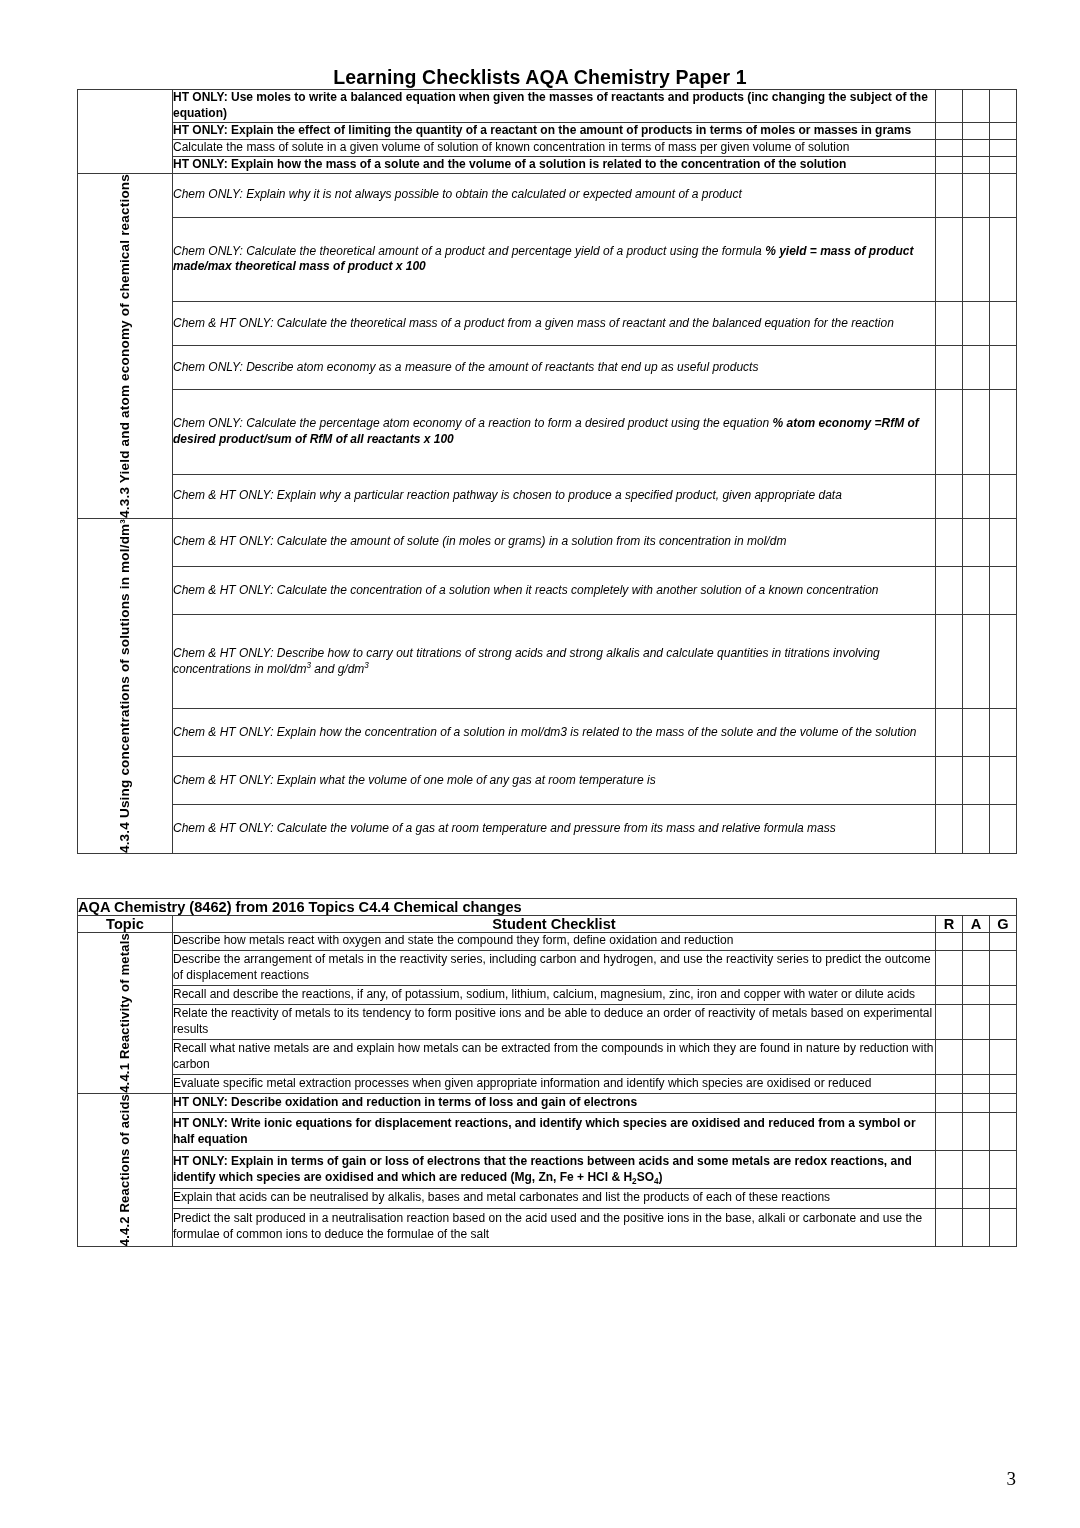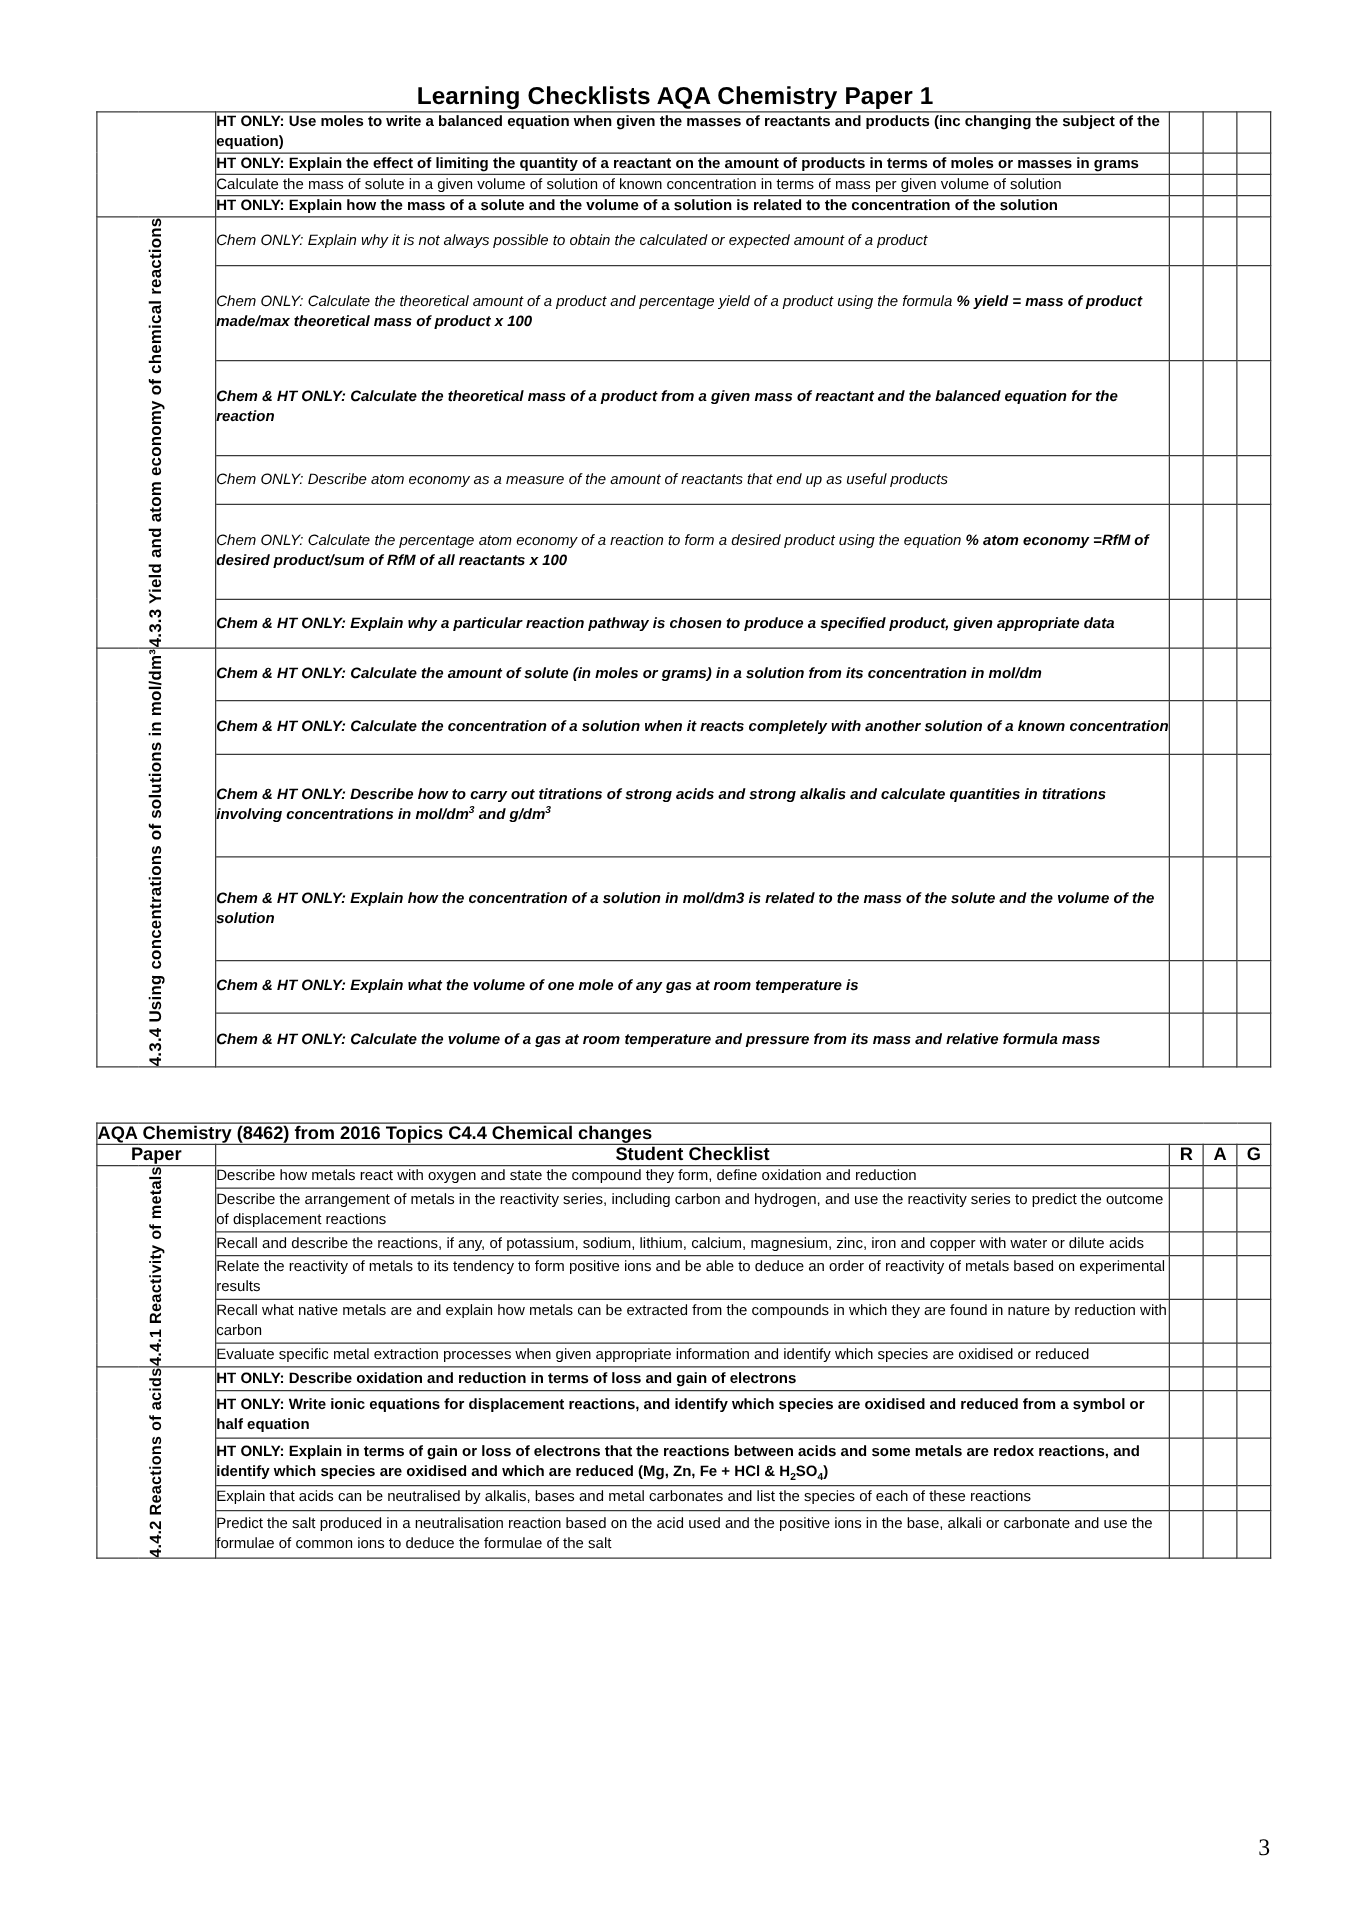--- a/index.html
+++ b/index.html
@@ -79,21 +79,21 @@
 
   td.stmt {
     font-size: 12px;
     line-height: 1.33;
     padding: 3px 6px 4px 7px;
     text-align: left;
     border-right: 1.6px solid #1a1a1a;
   }
   td.stmt.bold    { font-weight: bold; }
   td.stmt.italic  { font-style: italic; border-radius: 14px; }
-  td.stmt.bolditalic { font-weight: bold; font-style: italic; }
+  td.stmt.bolditalic { font-weight: normal; font-style: italic; }
   td.stmt .emph { font-weight: bold; }
 
   td.rag { width: 27px; height: auto; }
 
   .tbl-header {
     text-align: left;
     font-weight: bold;
     font-size: 14.6px;
     padding: 4px 0 5px 0;
   }
@@ -254,21 +254,21 @@
         <col class="c-text">
       <col class="c-rag">
         <col class="c-rag">
         <col class="c-rag">
     </colgroup>
     <tbody>
       <tr>
         <td class="tbl-header" colspan="6">AQA Chemistry (8462) from 2016 Topics C4.4 Chemical changes</td>
       </tr>
       <tr>
-        <td class="col-head" colspan="2">Paper</td>
+        <td class="col-head" colspan="2">Topic</td>
         <td class="col-head">Student Checklist</td>
         <td class="col-head">R</td>
         <td class="col-head">A</td>
         <td class="col-head">G</td>
       </tr>
 
       <tr>
         <td class="topic-cell" colspan="2" rowspan="6">
           <div class="vlabel-wrap">
               <div class="vlabel narrow">4.4.1 Reactivity of metals</div>
@@ -327,21 +327,21 @@
         <td class="rag"></td>
         <td class="rag"></td>
       </tr>
       <tr>
         <td class="stmt bold">HT ONLY: Explain in terms of gain or loss of electrons that the reactions between acids and some metals are redox reactions, and identify which species are oxidised and which are reduced (Mg, Zn, Fe + HCl &amp; H<sub>2</sub>SO<sub>4</sub>)</td>
         <td class="rag"></td>
         <td class="rag"></td>
         <td class="rag"></td>
       </tr>
       <tr>
-        <td class="stmt">Explain that acids can be neutralised by alkalis, bases and metal carbonates and list the species of each of these reactions</td>
+        <td class="stmt">Explain that acids can be neutralised by alkalis, bases and metal carbonates and list the products of each of these reactions</td>
         <td class="rag"></td>
         <td class="rag"></td>
         <td class="rag"></td>
       </tr>
       <tr>
         <td class="stmt">Predict the salt produced in a neutralisation reaction based on the acid used and the positive ions in the base, alkali or carbonate and use the formulae of common ions to deduce the formulae of the salt</td>
         <td class="rag"></td>
         <td class="rag"></td>
         <td class="rag"></td>
       </tr>

